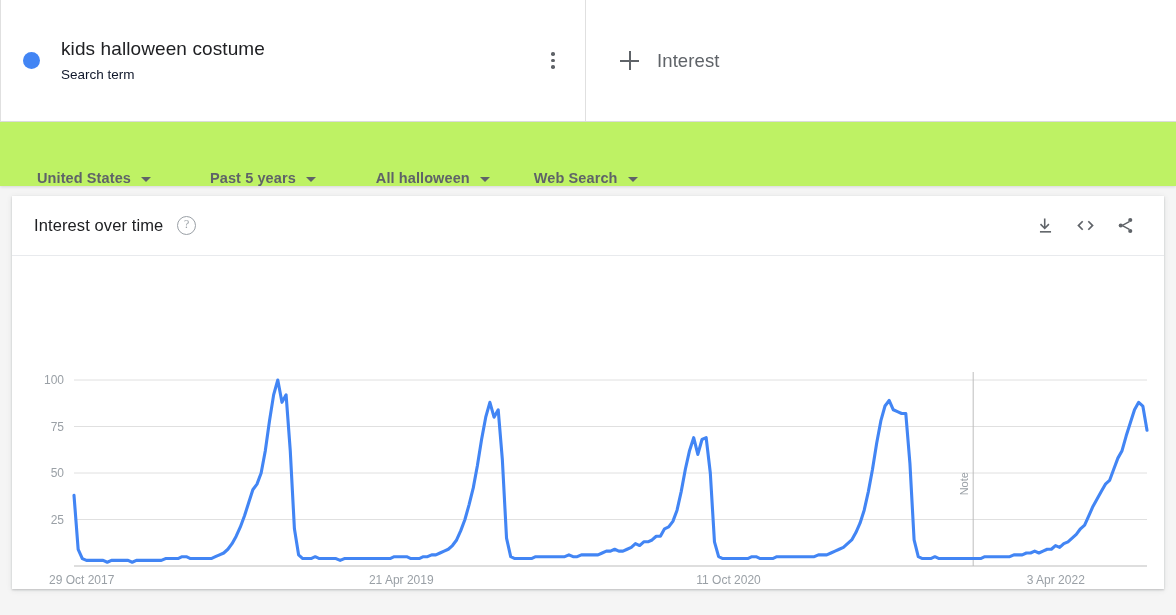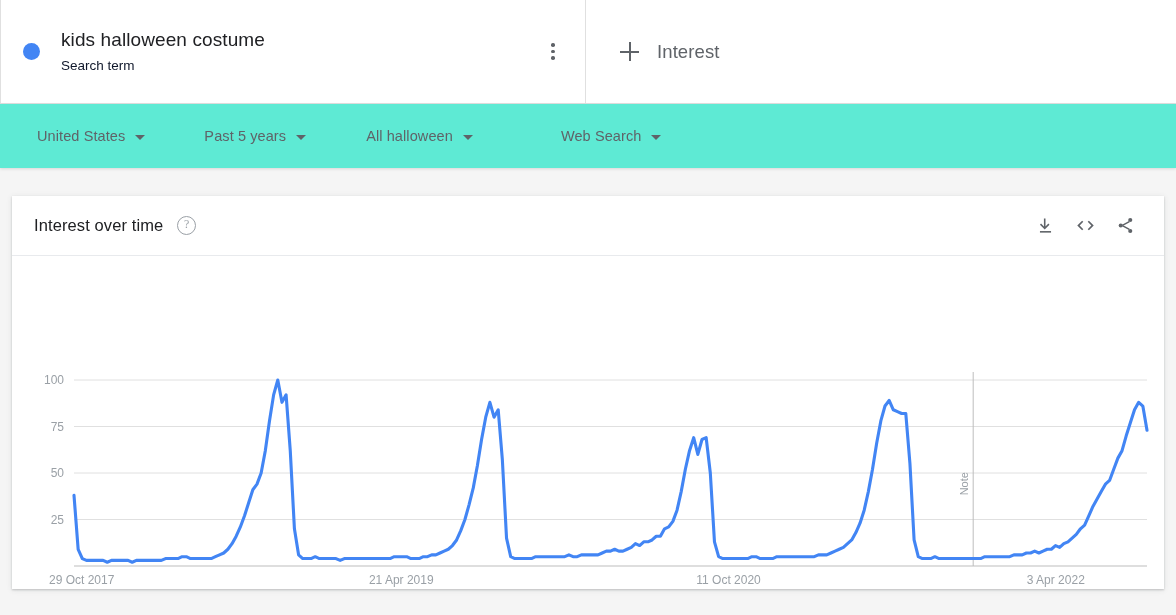--- a/index.html
+++ b/index.html
@@ -11,21 +11,21 @@
     height: 615px;
     background: #f5f5f5;
     font-family: "Liberation Sans", sans-serif;
     -webkit-font-smoothing: antialiased;
     overflow: hidden;
   }
 
   
   .topbar {
     display: flex;
-    height: 104px;
+    height: 122px;
     background: #ffffff;
     border-bottom: 1px solid #e0e0e0;
     box-sizing: border-box;
   }
   .term-cell {
     width: 586px;
     box-sizing: border-box;
     border-right: 1px solid #e0e0e0;
     border-left: 1px solid #e0e0e0;
     display: flex;
@@ -107,26 +107,27 @@
   }
   .compare-label {
     font-size: 18.5px;
     color: #5f6368;
     letter-spacing: .1px;
   }
 
   
   .filterbar {
     height: 64px;
-    background: #5eead4;
-    display: flex;
-    align-items: center;
+    background: #bef264;
+    display: flex;
+    align-items: flex-end;
     box-shadow: 0 1px 3px rgba(0,0,0,.12);
     position: relative;
     z-index: 2;
+    font-weight: bold;
   }
   .filter {
     display: flex;
     align-items: center;
     cursor: pointer;
     white-space: nowrap;
   }
   .filter-label {
     font-size: 14.5px;
     color: #5f6368;
@@ -136,21 +137,21 @@
     width: 0; height: 0;
     border-left: 5px solid transparent;
     border-right: 5px solid transparent;
     border-top: 5.5px solid #5f6368;
     margin-left: 10px;
     margin-top: 2px;
   }
   .f1 { margin-left: 37px; }
   .f2 { margin-left: 59px; }
   .f3 { margin-left: 60px; }
-  .f4 { margin-left: 88px; }
+  .f4 { margin-left: 44px; }
 
   
   .card {
     position: absolute;
     left: 12px;
     top: 196px;
     width: 1152px;
     height: 393px;
     background: #ffffff;
     box-sizing: border-box;

